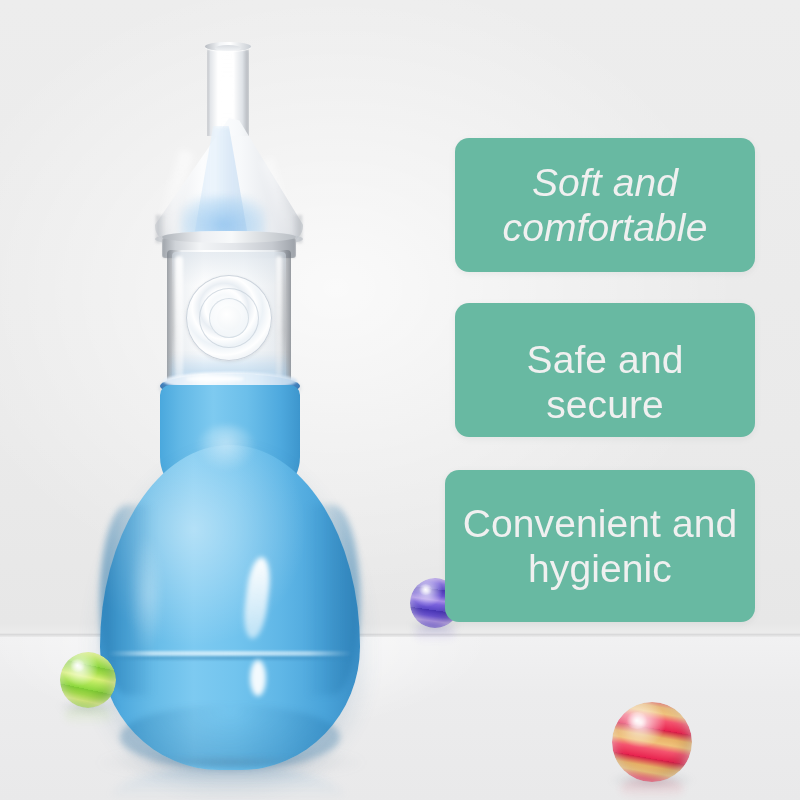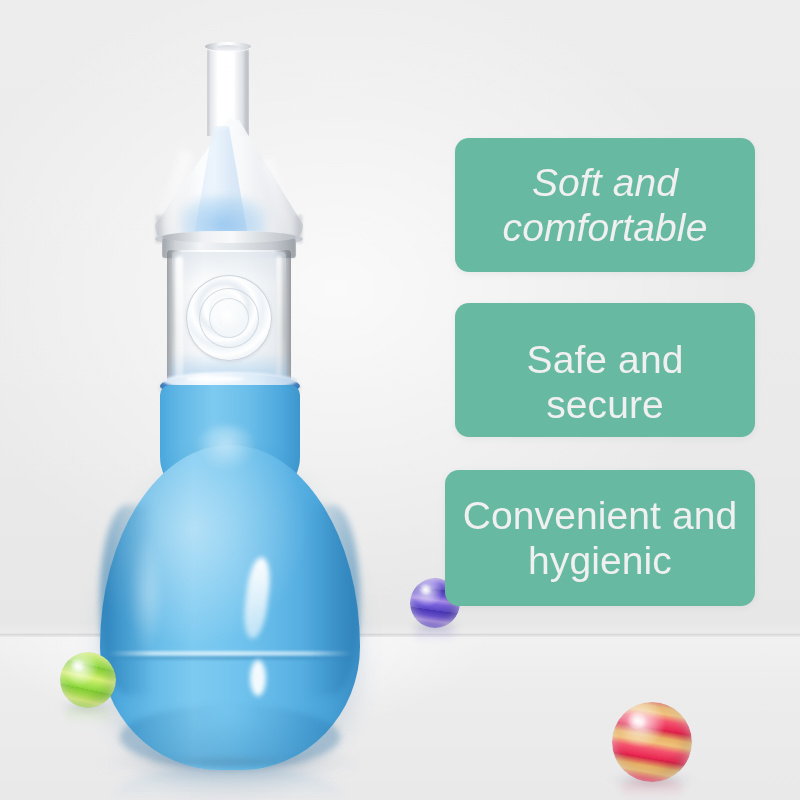--- a/index.html
+++ b/index.html
@@ -394,21 +394,21 @@
     color:#f0f0f0;
     font-size:39px;
     line-height:1.16;
     text-align:center;
     letter-spacing:.1px;
     white-space:pre-line;
     padding:0 14px;
   }
   #badge-1{left:455px;top:138px;width:300px;height:134px;}
   #badge-2{left:455px;top:303px;width:300px;height:134px;}
-  #badge-3{left:445px;top:470px;width:310px;height:136px;}
+  #badge-3{left:445px;top:470px;width:310px;height:152px;}
   #badge-3 .badge-text{font-size:39px;padding:0 8px;}
 </style>
 </head>
 <body style="background: rgb(235, 235, 235);">
 
 <div id="stage">
 
   <div class="bg-vignette"></div>
   <div class="bg-floor"></div>
   <div class="bg-floor-glow"></div>

